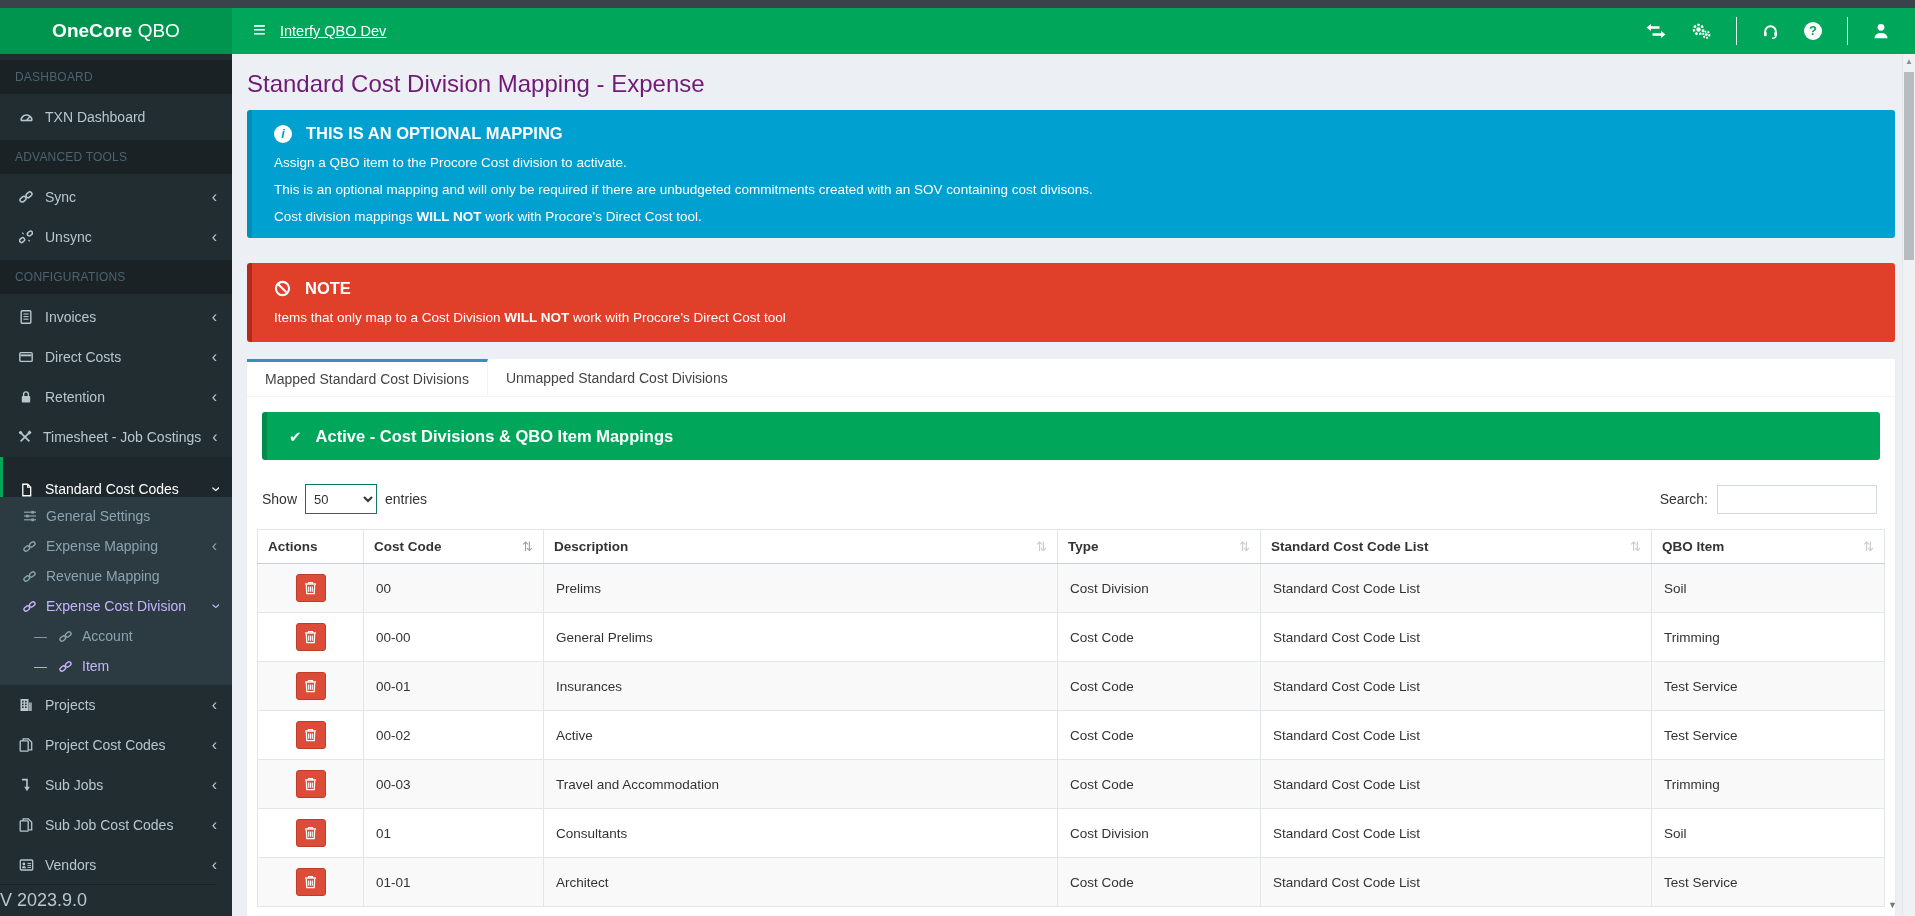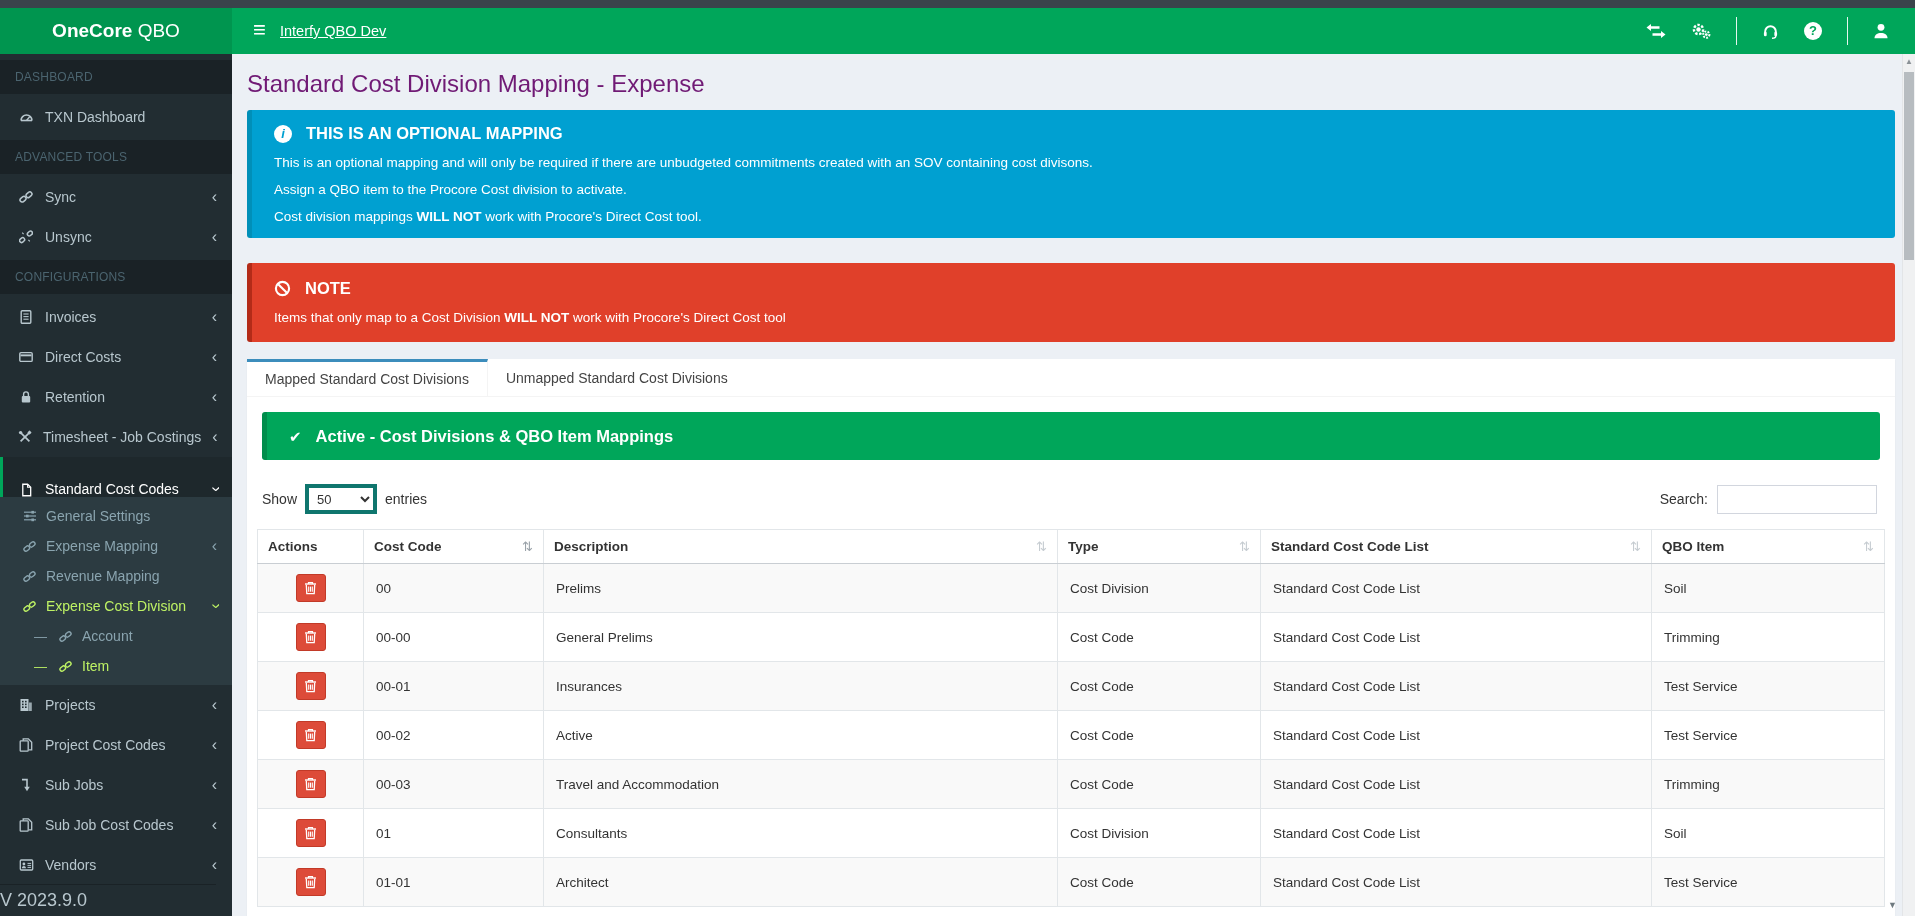--- a/index.html
+++ b/index.html
@@ -60,21 +60,21 @@
   .side-item.active-main {
     background:#1e282c; border-left:3px solid #00a65a; color:#fff;align-items:flex-end;
   }
   .side-item.active-main .sicon { color:#fff; }
   .treeview { background:#2c3b41; padding:4px 0; }
   .tree-item {
     height:30px; display:flex; align-items:center; gap:9px;
     padding:0 15px 0 22px; color:#8aa4af; cursor:pointer;
   }
   .tree-item .sicon { width:15px; display:flex; justify-content:center; }
-  .tree-item.active { color:#bef264; }
+  .tree-item.active { color:#c4b5fd; }
   .tree-sub { padding-left:34px; }
   .tree-dash { font-size:13px; margin-right:2px; }
   .sidebar-footer {
     position:absolute; bottom:0; left:0; right:16px; height:32px;
     border-top:1px solid #1a2226; background:#222d32;
     text-align:left; line-height:31px; font-size:18px; color:#b8c7ce;
   }
 
   
   .content { position:absolute; left:232px; top:54px; right:0; bottom:0; padding:0 20px 0 15px; overflow:hidden; }
@@ -96,21 +96,21 @@
   .tabs { display:flex; border-bottom:1px solid #f4f4f4; height:38px; }
   .tab { padding:0 18px; line-height:38px; font-size:14px; color:#444; cursor:pointer; white-space:nowrap; }
   .tab.active { border-top:3px solid #3c8dbc; border-right:1px solid #f4f4f4; line-height:34px; }
   .tab-body { padding:10px; }
 
   .callout-success { background:#00a65a; border-left:5px solid #008d4c; margin:5px 5px 18px; padding-top:13px; }
   .callout-success p { margin:10px 0 2px; }
 
   .controls-row { display:flex; align-items:center; padding:6px 5px 13px; font-size:14px; color:#333; }
   .controls-row select {
-    width:72px; height:30px; margin:0 8px; border:4px solid #0f766e; background:#fff;
+    width:72px; height:30px; margin:0 8px; border:1px solid #0f766e; background:#fff;
     font-size:13px; color:#333; padding:2px 4px; font-family:inherit;
   }
   .search-wrap { margin-left:auto; display:flex; align-items:center; gap:9px; padding-right:3px; }
   .search-wrap input {
     width:160px; height:29px; border:1px solid #d2d6de; padding:3px 8px; font-size:13px; font-family:inherit;
   }
 
   table.data { width:100%; border-collapse:collapse; font-size:13.5px; color:#333; margin-top:2px; }
   table.data th, table.data td { border:1px solid #e2e6e9; }
   table.data thead th {
@@ -448,22 +448,22 @@
 </aside>
 
 <main class="content">
   <h1 class="page-title">Standard Cost Division Mapping - Expense</h1>
 
   <div class="callout callout-info">
     <div class="callout-title">
       <span class="info-badge">i</span>
       <span>THIS IS AN OPTIONAL MAPPING</span>
     </div>
+    <p>Assign a QBO item to the Procore Cost division to activate.</p>
     <p>This is an optional mapping and will only be required if there are unbudgeted commitments created with an SOV containing cost divisons.</p>
-    <p>Assign a QBO item to the Procore Cost division to activate.</p>
     <p><span>Cost division mappings </span><b>WILL NOT</b><span> work with Procore's Direct Cost tool.</span></p>
   </div>
 
   <div class="callout callout-danger">
     <div class="callout-title">
       <span style="display:inline-flex;">
           <svg width="17" height="17" viewBox="0 0 16 16">
             <circle cx="8" cy="8" r="6.2" fill="none" stroke="#fff" stroke-width="2"></circle>
             <line x1="3.9" y1="3.9" x2="12.1" y2="12.1" stroke="#fff" stroke-width="2"></line>
           </svg>

